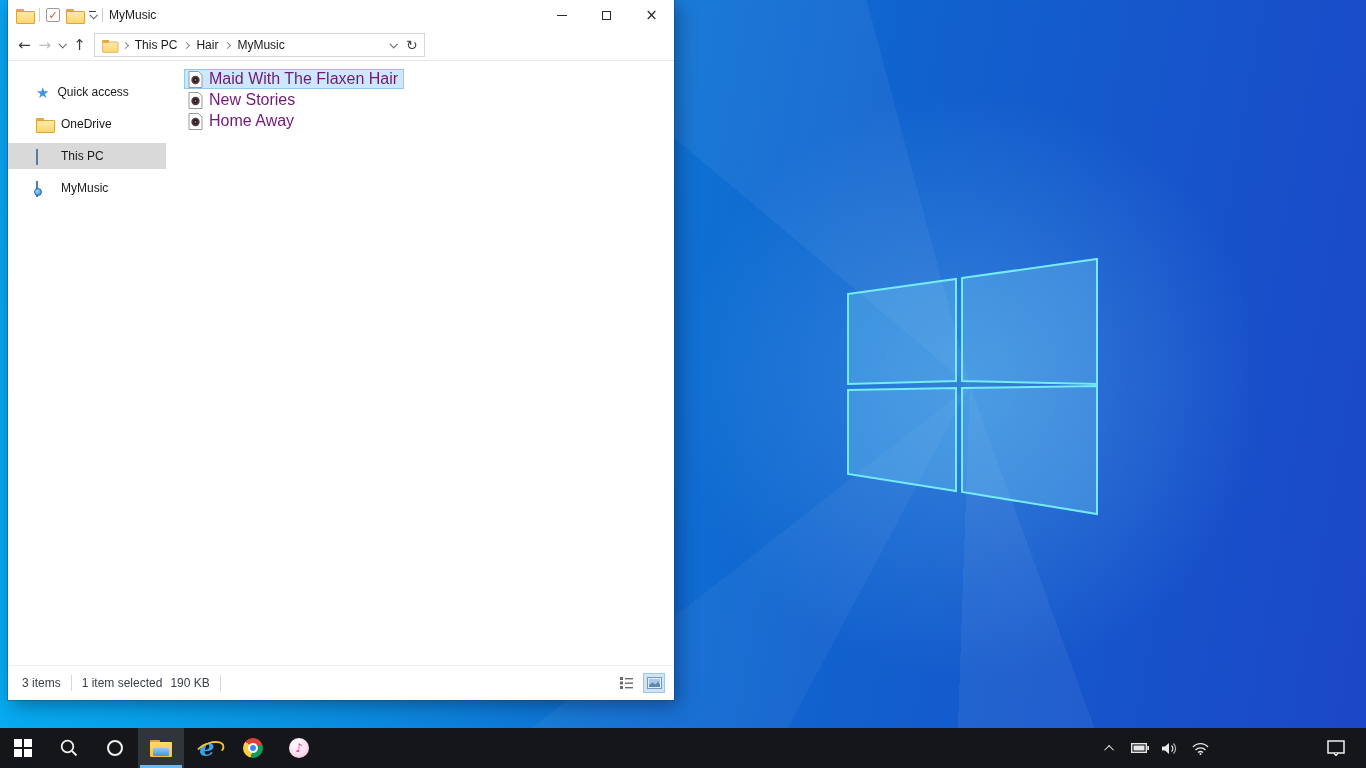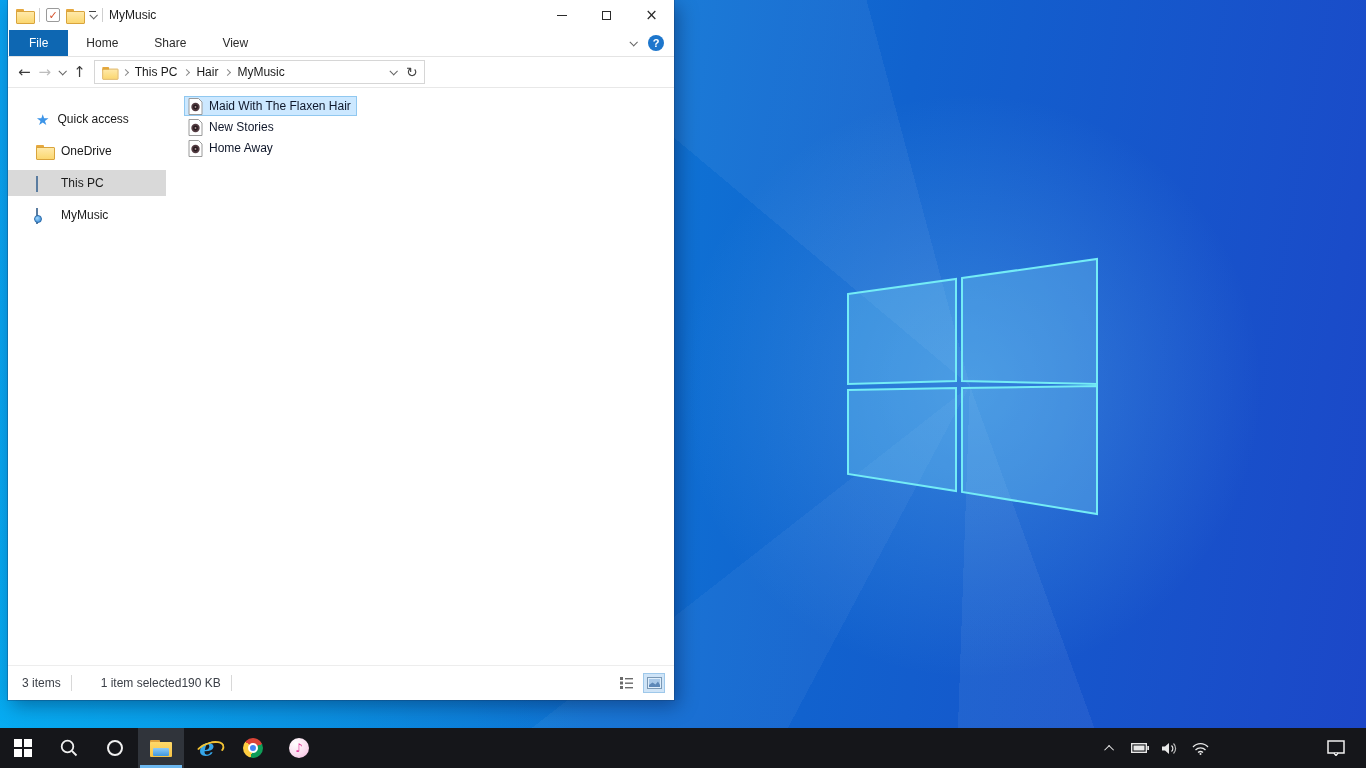--- a/index.html
+++ b/index.html
@@ -84,26 +84,26 @@
   .star-icon { color:#3d95e8; font-size:15px; line-height:1; }
   .monitor { position:relative; width:17px; height:13px; }
   .monitor .scr { width:17px; height:10px; border:1px solid #5a7ca0; background:linear-gradient(#6db5f2,#3a87d4); }
   .monitor .std { width:7px; height:2px; background:#9aa4ad; margin:1px auto 0; }
   .net-globe { position:absolute; left:-2px; bottom:-1px; width:8px; height:8px; border-radius:50%;
     background:radial-gradient(circle at 35% 35%, #9fd9ff, #2f7fd0); border:1px solid #2a6aa8; }
 
   .filepane { flex:1; padding:8px 0 0 18px; }
   .file-row { display:flex; align-items:center; gap:6px; height:20px; width:max-content; padding:0 5px 0 3px; border:1px solid transparent; margin-bottom:1px; }
   .file-row.selected { background:#cce8ff; border-color:#90c8f0; }
-  .file-name { font-size:12px; color:#0f172a; }
+  .file-name { font-size:16px; color:#701a75; }
 
   
   .statusbar { height:35px; flex:0 0 auto; border-top:1px solid #ededed; display:flex; align-items:center; padding:0 10px 0 14px; color:#3c4048; }
   .sb-sep { width:1px; height:16px; background:#d8d8d8; margin:0 10px; }
-  .sb-group { display:flex; align-items:center; gap:0;margin-left:19px; }
+  .sb-group { display:flex; align-items:center; gap:8px; }
   .sb-right { margin-left:auto; display:flex; align-items:center; gap:8px; }
   .view-btn { display:flex; align-items:center; justify-content:center; width:20px; height:18px; }
   .view-btn.active { background:#cfe4f7; outline:1px solid #9ec8ea; }
 
   
   .taskbar { position:absolute; left:0; bottom:0; width:1366px; height:40px; background:#15161a; display:flex; align-items:stretch; }
   .tb-btn { width:46px; display:flex; align-items:center; justify-content:center; position:relative; }
   .tb-btn.active { background:#30343b; }
   .tb-btn.active::after { content:""; position:absolute; left:2px; right:2px; bottom:0; height:3px; background:#6cb8f0; }
   .start-grid { display:grid; grid-template-columns:8px 8px; grid-template-rows:8px 8px; gap:2px; }
@@ -167,30 +167,20 @@
         </div>
       <div class="win-btn">
           <span class="max-glyph"></span>
         </div>
       <div class="win-btn">
           <span class="close-glyph">×</span>
         </div>
     </div>
   </div>
 
-  <div class="ribbon">
-    <div class="tab file">File</div>
-    <div class="tab">Home</div>
-    <div class="tab">Share</div>
-    <div class="tab">View</div>
-    <div class="ribbon-right">
-      <span class="chev down"></span>
-      <span class="help-badge">?</span>
-    </div>
-  </div>
 
   <div class="navbar">
     <span class="nav-arrow">←</span>
     <span class="nav-arrow disabled">→</span>
     <span class="chev down"></span>
     <span class="nav-arrow">↑</span>
 
     <div class="addr">
       <span class="folder" style="transform:scale(.85);"></span>
       <span class="chev right"></span>

